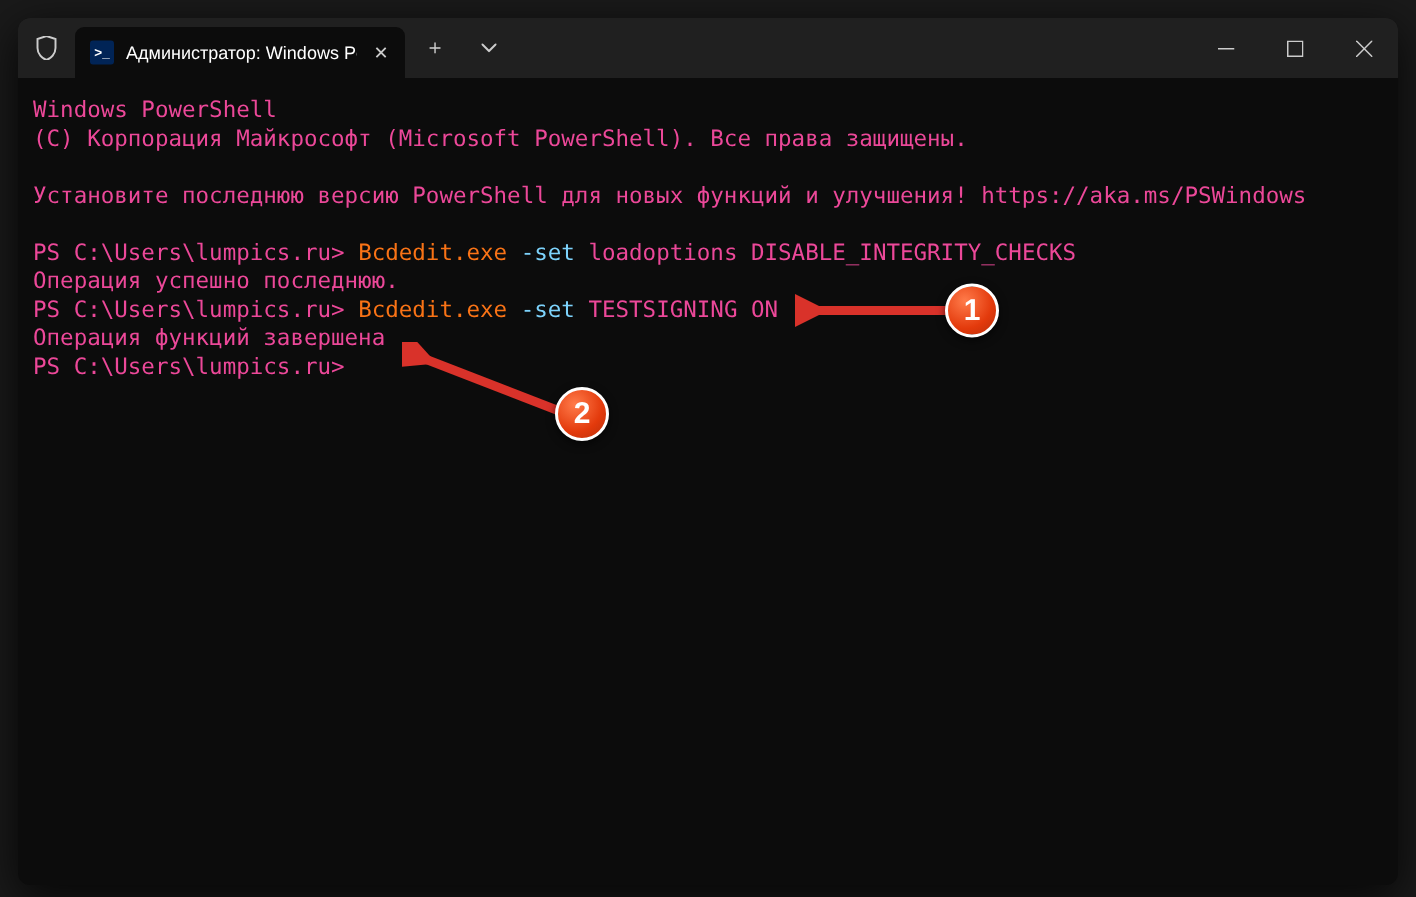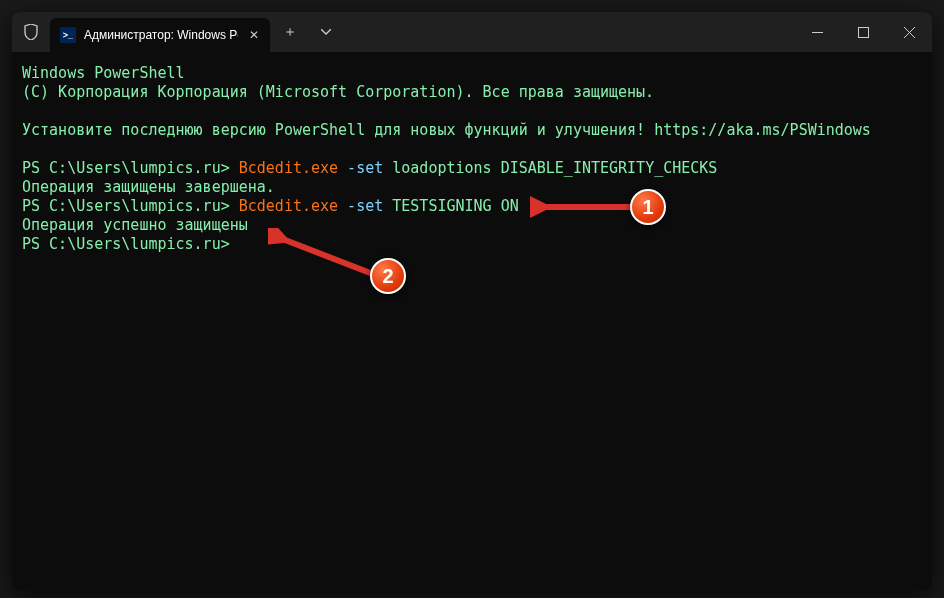--- a/index.html
+++ b/index.html
@@ -103,21 +103,21 @@
 .terminal {
   flex: 1;
   padding: 12px 10px;
   font-family: Consolas, monospace;
   font-size: 15px;
   line-height: 19px;
   color: #cccccc;
   white-space: pre;
   overflow: hidden;
 }
-.plain { color: #86efac; }
+.plain { color: #ec4899; }
 .cmd-yellow { color: #f97316; }
 .cmd-gray { color: #7dd3fc; }
 
 
 .annot {
   position: absolute;
   pointer-events: none;
 }
 .badge {
   position: absolute;
@@ -171,28 +171,28 @@
     </div>
     <div class="win-btn">
       <svg width="11" height="11" viewBox="0 0 11 11">
           <line x1="0" y1="0" x2="11" y2="11" stroke="#cccccc" stroke-width="1"></line>
           <line x1="11" y1="0" x2="0" y2="11" stroke="#cccccc" stroke-width="1"></line>
         </svg>
     </div>
   </div>
 
   <div class="terminal"><span class="plain">Windows PowerShell</span>
-<span class="plain">(C) Корпорация Корпорация (Microsoft Corporation). Все права защищены.</span>
+<span class="plain">(C) Корпорация Майкрософт (Microsoft PowerShell). Все права защищены.</span>
 <span class="plain"></span>
 <span class="plain">Установите последнюю версию PowerShell для новых функций и улучшения! https://aka.ms/PSWindows</span>
 <span class="plain"></span>
 <span class="plain">PS C:\Users\lumpics.ru&gt; </span><span class="cmd-yellow">Bcdedit.exe</span><span class="cmd-gray"> -set</span><span class="plain"> loadoptions DISABLE_INTEGRITY_CHECKS</span>
-<span class="plain">Операция защищены завершена.</span>
+<span class="plain">Операция успешно последнюю.</span>
 <span class="plain">PS C:\Users\lumpics.ru&gt; </span><span class="cmd-yellow">Bcdedit.exe</span><span class="cmd-gray"> -set</span><span class="plain"> TESTSIGNING ON</span>
-<span class="plain">Операция успешно защищены</span>
+<span class="plain">Операция функций завершена</span>
 <span class="plain">PS C:\Users\lumpics.ru&gt;</span></div>
 
 </div>
 
 <svg class="annot" style="left:530px; top:195px;" width="115" height="24">
   <defs>
     <marker id="ah1" markerWidth="10" markerHeight="10" refX="2" refY="5" orient="auto">
       <path d="M10 0 L0 5 L10 10 Z" fill="#d9322a"></path>
     </marker>
   </defs>

